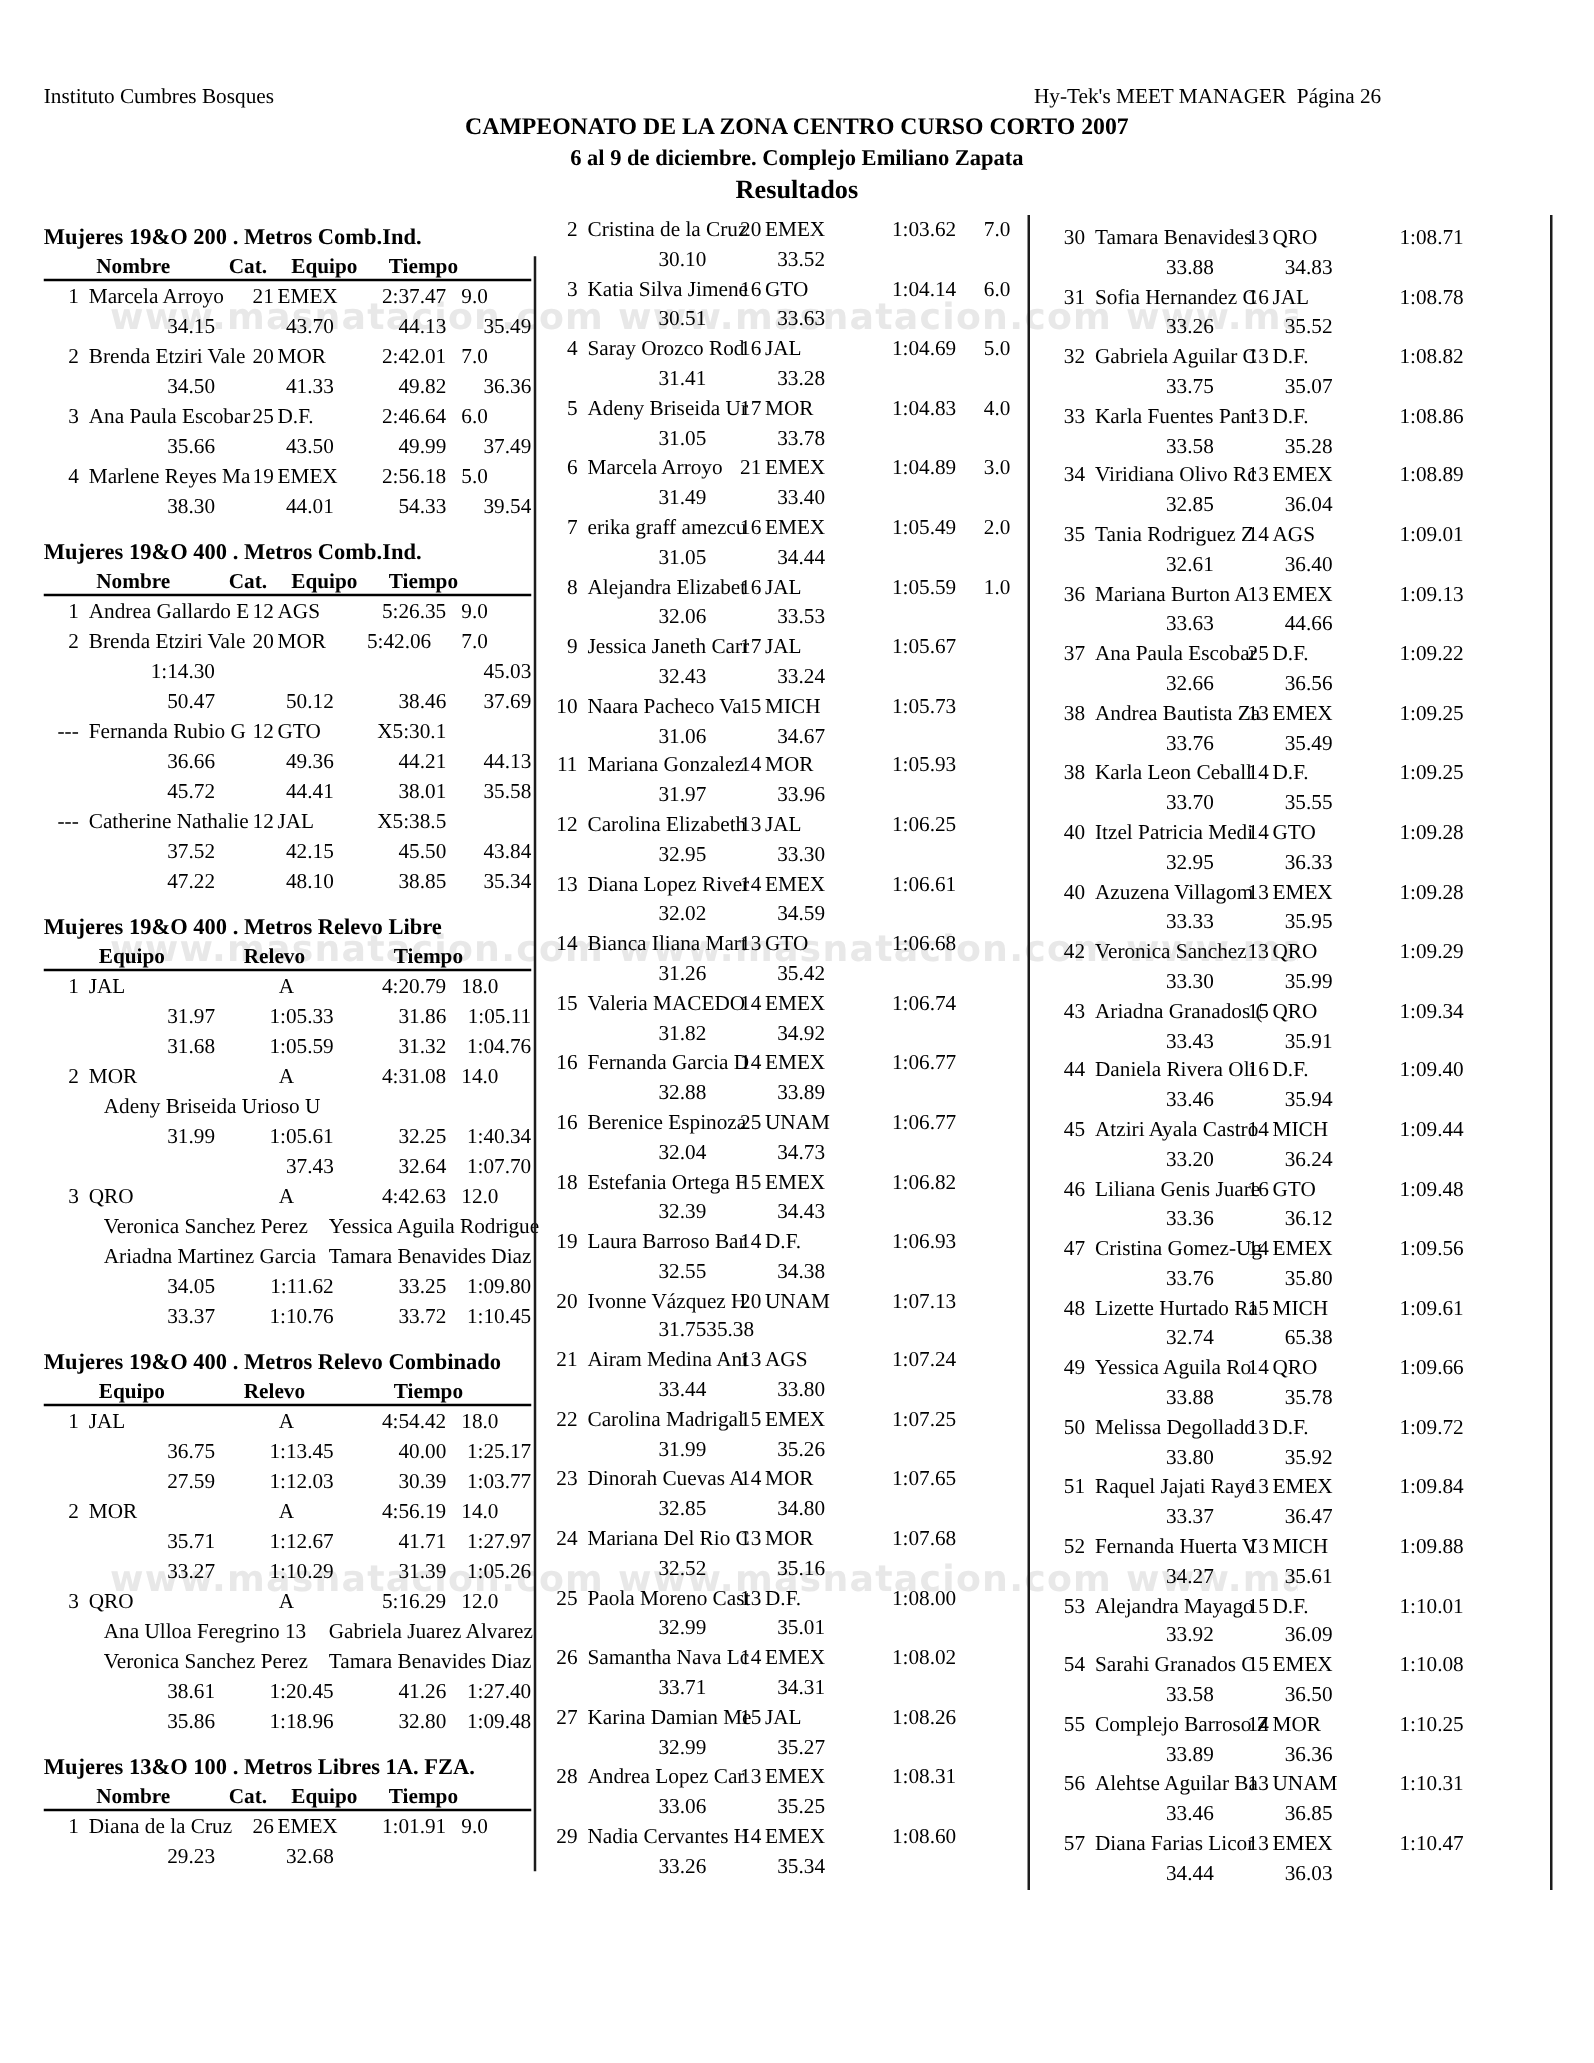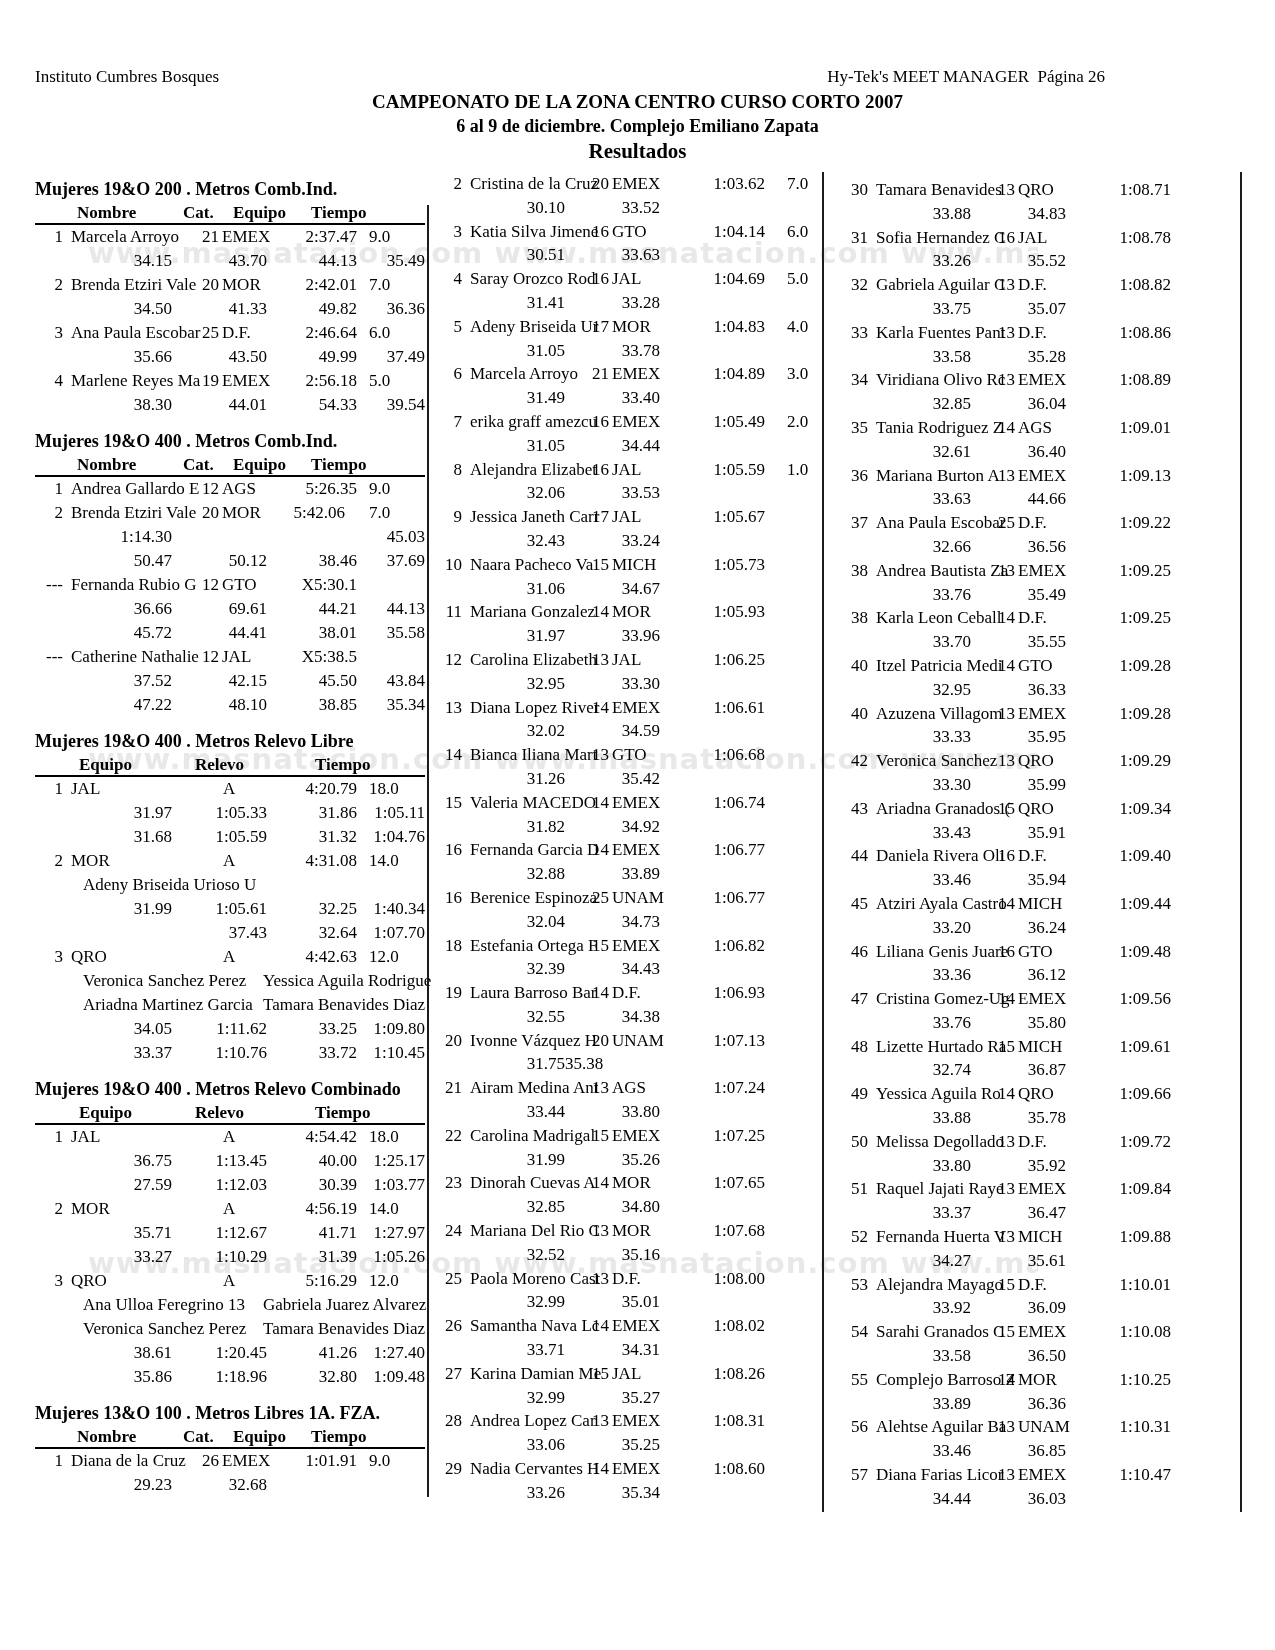--- a/index.html
+++ b/index.html
@@ -150,21 +150,21 @@
       </div>
       <div class="row" style="height: 24px;">
         <span class="c" style="left: -32px; width: 60px; text-align: right; white-space: nowrap;">---</span>
         <span class="c" style="left: 36px; width: 148px; white-space: nowrap; overflow: hidden;">Fernanda Rubio G</span>
         <span class="c" style="left: 144px; width: 40px; text-align: right; white-space: nowrap;">12</span>
         <span class="c" style="left: 187px; white-space: nowrap;">GTO</span>
         <span class="c" style="left: 212px; width: 110px; text-align: right; white-space: nowrap;">X5:30.1</span>
       </div>
       <div class="row" style="height: 24px;">
         <span class="c" style="left: 42px; width: 95px; text-align: right; white-space: nowrap;">36.66</span>
-        <span class="c" style="left: 137px; width: 95px; text-align: right; white-space: nowrap;">69.61</span>
+        <span class="c" style="left: 137px; width: 95px; text-align: right; white-space: nowrap;">49.36</span>
         <span class="c" style="left: 227px; width: 95px; text-align: right; white-space: nowrap;">44.21</span>
         <span class="c" style="left: 295px; width: 95px; text-align: right; white-space: nowrap;">44.13</span>
       </div>
       <div class="row" style="height: 24px;">
         <span class="c" style="left: 42px; width: 95px; text-align: right; white-space: nowrap;">45.72</span>
         <span class="c" style="left: 137px; width: 95px; text-align: right; white-space: nowrap;">44.41</span>
         <span class="c" style="left: 227px; width: 95px; text-align: right; white-space: nowrap;">38.01</span>
         <span class="c" style="left: 295px; width: 95px; text-align: right; white-space: nowrap;">35.58</span>
       </div>
       <div class="row" style="height: 24px;">
@@ -878,21 +878,21 @@
       </div>
       <div class="row" style="height: 23.8px;">
         <span class="c" style="left: -35px; width: 60px; text-align: right; white-space: nowrap;">48</span>
         <span class="c" style="left: 33px; width: 138px; white-space: nowrap; overflow: hidden;">Lizette Hurtado Ra</span>
         <span class="c" style="left: 132px; width: 40px; text-align: right; white-space: nowrap;">15</span>
         <span class="c" style="left: 175px; white-space: nowrap;">MICH</span>
         <span class="c" style="left: 218px; width: 110px; text-align: right; white-space: nowrap;">1:09.61</span>
       </div>
       <div class="row" style="height: 23.8px;">
         <span class="c" style="left: 33px; width: 95px; text-align: right; white-space: nowrap;">32.74</span>
-        <span class="c" style="left: 128px; width: 95px; text-align: right; white-space: nowrap;">36.87</span>
+        <span class="c" style="left: 128px; width: 95px; text-align: right; white-space: nowrap;">65.38</span>
       </div>
       <div class="row" style="height: 23.8px;">
         <span class="c" style="left: -35px; width: 60px; text-align: right; white-space: nowrap;">49</span>
         <span class="c" style="left: 33px; width: 138px; white-space: nowrap; overflow: hidden;">Yessica Aguila Ro</span>
         <span class="c" style="left: 132px; width: 40px; text-align: right; white-space: nowrap;">14</span>
         <span class="c" style="left: 175px; white-space: nowrap;">QRO</span>
         <span class="c" style="left: 218px; width: 110px; text-align: right; white-space: nowrap;">1:09.66</span>
       </div>
       <div class="row" style="height: 23.8px;">
         <span class="c" style="left: 33px; width: 95px; text-align: right; white-space: nowrap;">33.88</span>

